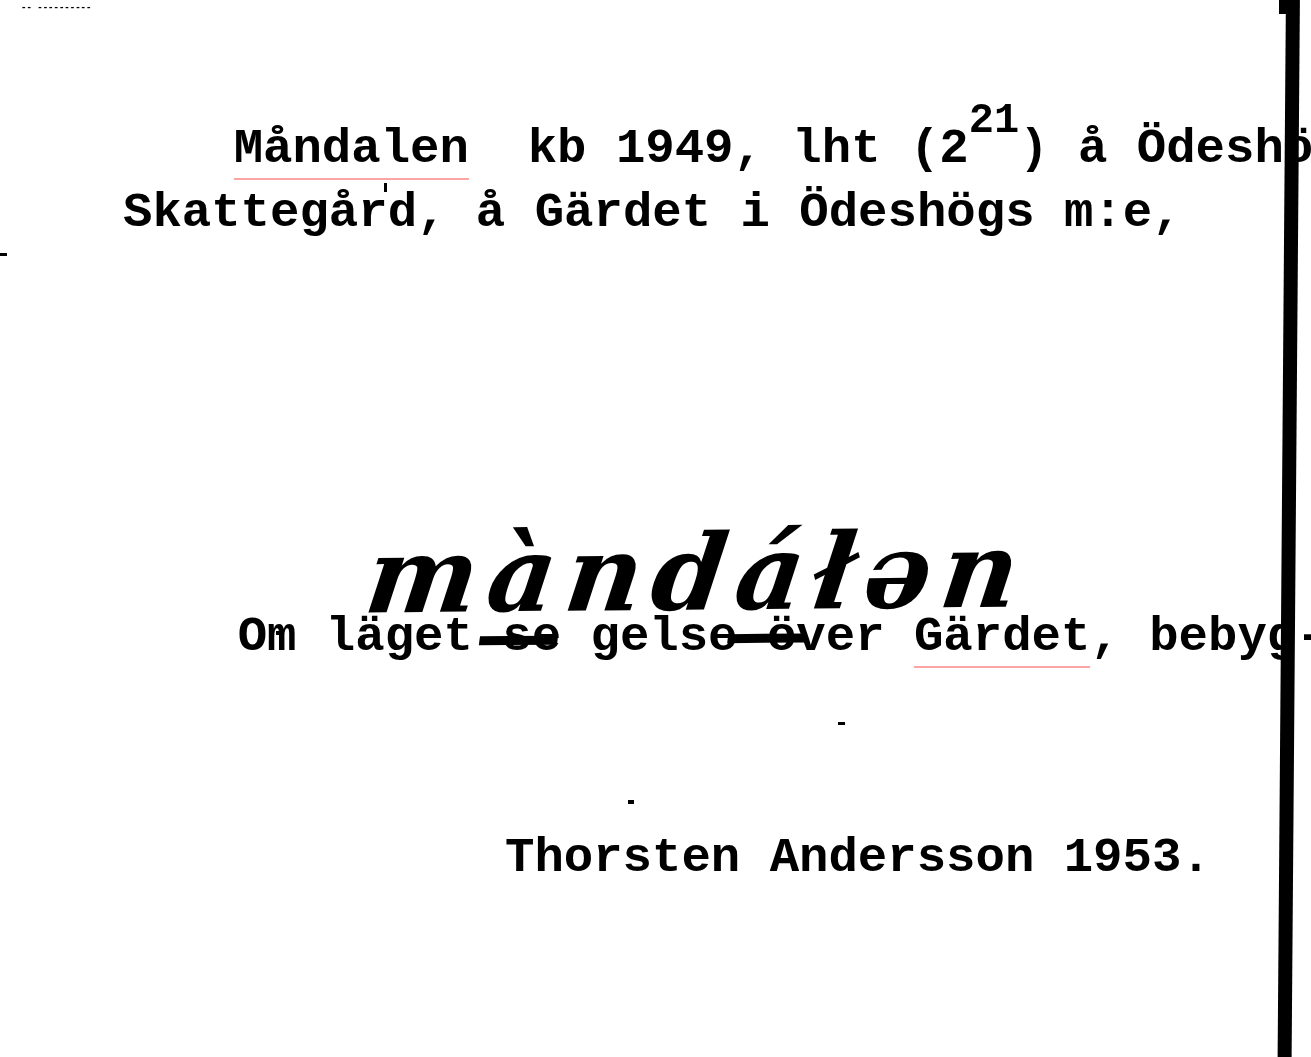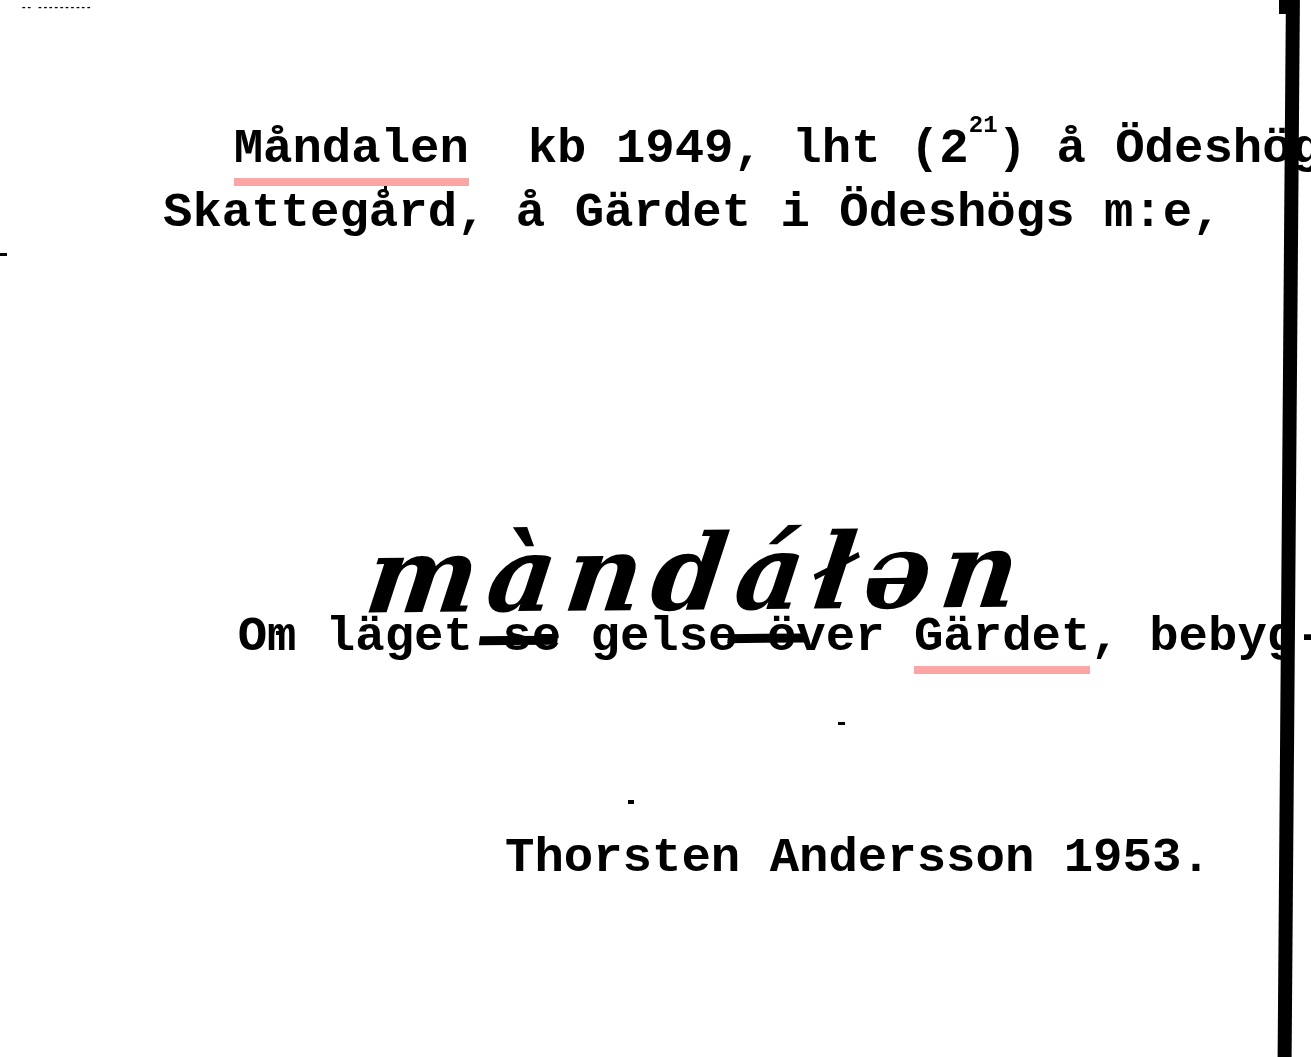--- a/index.html
+++ b/index.html
@@ -21,25 +21,25 @@
     font-family: "Liberation Mono", "DejaVu Sans Mono", monospace;
     font-size: 49px;
     font-weight: bold;
     line-height: 1;
     white-space: pre;
     color: #000;
     letter-spacing: 0;
   }
   .tw span { white-space: pre; }
   .ul-type {
-    border-bottom: 8px solid #fca5a5;
+    border-bottom: 2px solid #fca5a5;
     padding-bottom: 1px;
   }
   .sup {
-    font-size: 24px;
+    font-size: 42px;
     position: relative;
     top: -30px;
   }
   
   .hand {
     position: absolute;
     left: 160px;
     top: 420px;
     font-family: "DejaVu Serif", serif;
     font-style: italic;
@@ -86,21 +86,21 @@
     color: #000;
   }
   .speck { position: absolute; background: #000; }
   #speck-left-edge   { left: 0px;   top: 253px; width: 7px; height: 3px; }
   #speck-above-line2 { left: 384px; top: 183px; width: 3px; height: 9px; }
   #speck-below-line4 { left: 276px; top: 631px; width: 5px; height: 4px; }
   #speck-mid-right   { left: 838px; top: 722px; width: 7px; height: 3px; }
   #speck-mid-low     { left: 628px; top: 800px; width: 6px; height: 4px; }
 
   #line1 { left: 116px; top: 76px;  }
-  #line2 { left: 123px; top: 189px; margin-left: 40px; }
+  #line2 { left: 123px; top: 189px; }
   #line3 { left: 120px; top: 269px; }
   #line4 { left: 120px; top: 564px; }
   #line5 { left: 123px; top: 649px; }
   #signature { left: 505px; top: 834px; text-align: center; }
 </style>
 </head>
 <body>
 
 <div id="card">
 

